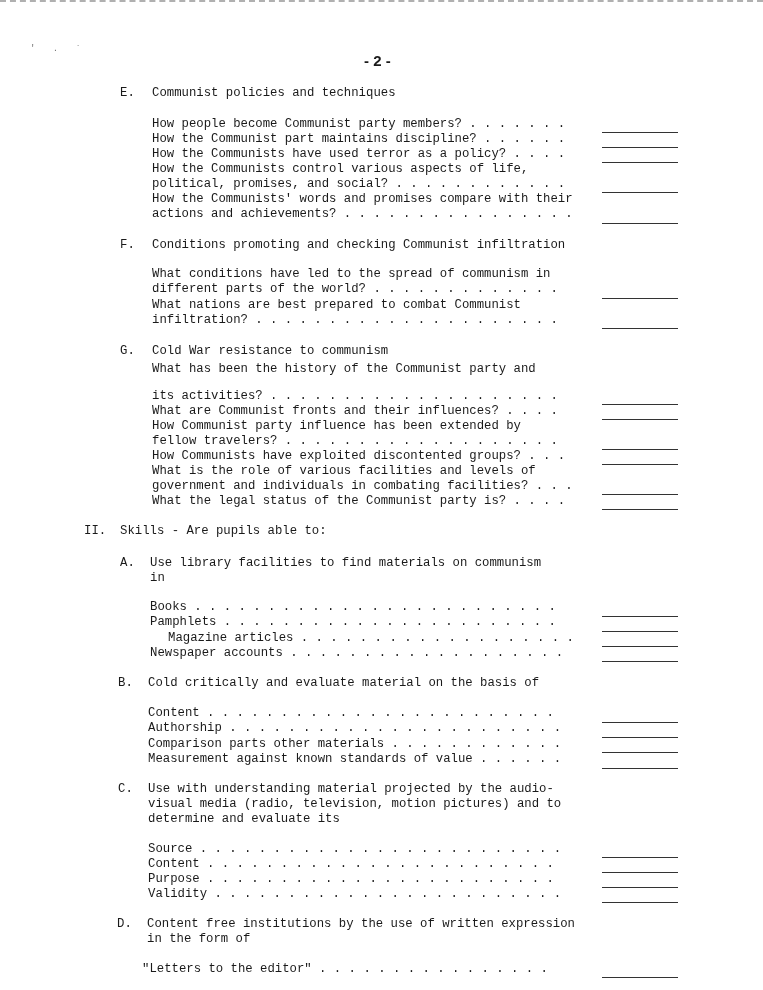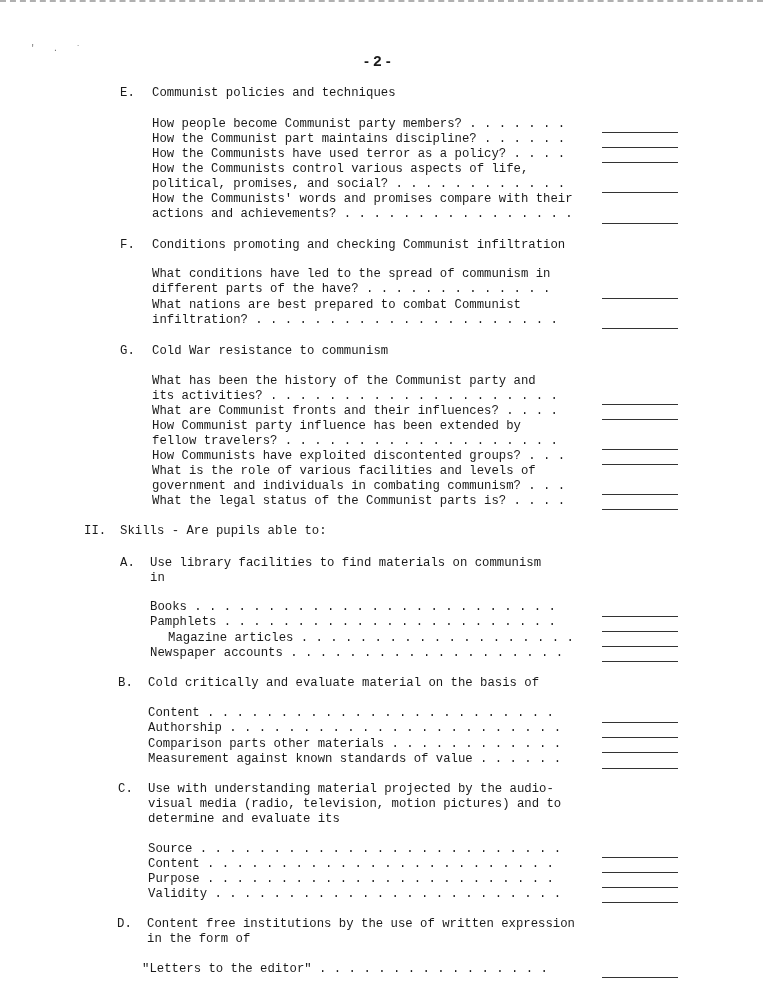--- a/index.html
+++ b/index.html
@@ -31,37 +31,37 @@
 <div class="t" style="left:152px;top:207px">actions and achievements? . . . . . . . . . . . . . . . .</div>
 <div class="blank" style="top:132px"></div>
 <div class="blank" style="top:147px"></div>
 <div class="blank" style="top:162px"></div>
 <div class="blank" style="top:192px"></div>
 <div class="blank" style="top:223px"></div>
 
 <div class="t" style="left:120px;top:238px">F.</div>
 <div class="t" style="left:152px;top:238px">Conditions promoting and checking Communist infiltration</div>
 <div class="t" style="left:152px;top:267px">What conditions have led to the spread of communism in</div>
-<div class="t" style="left:152px;top:282px">different parts of the have? . . . . . . . . . . . . .</div>
+<div class="t" style="left:152px;top:282px">different parts of the world? . . . . . . . . . . . . .</div>
 <div class="t" style="left:152px;top:298px">What nations are best prepared to combat Communist</div>
 <div class="t" style="left:152px;top:313px">infiltration? . . . . . . . . . . . . . . . . . . . . .</div>
 <div class="blank" style="top:298px"></div>
 <div class="blank" style="top:328px"></div>
 
 <div class="t" style="left:120px;top:344px">G.</div>
 <div class="t" style="left:152px;top:344px">Cold War resistance to communism</div>
-<div class="t" style="left:152px;top:374px">What has been the history of the Communist party and</div>
+<div class="t" style="left:152px;top:362px">What has been the history of the Communist party and</div>
 <div class="t" style="left:152px;top:389px">its activities? . . . . . . . . . . . . . . . . . . . .</div>
 <div class="t" style="left:152px;top:404px">What are Communist fronts and their influences? . . . .</div>
 <div class="t" style="left:152px;top:419px">How Communist party influence has been extended by</div>
 <div class="t" style="left:152px;top:434px">fellow travelers? . . . . . . . . . . . . . . . . . . .</div>
 <div class="t" style="left:152px;top:449px">How Communists have exploited discontented groups? . . .</div>
 <div class="t" style="left:152px;top:464px">What is the role of various facilities and levels of</div>
-<div class="t" style="left:152px;top:479px">government and individuals in combating communism? . . .</div>
-<div class="t" style="left:152px;top:494px">What the legal status of the Communist parts is? . . . .</div>
+<div class="t" style="left:152px;top:479px">government and individuals in combating facilities? . . .</div>
+<div class="t" style="left:152px;top:494px">What the legal status of the Communist party is? . . . .</div>
 <div class="blank" style="top:404px"></div>
 <div class="blank" style="top:419px"></div>
 <div class="blank" style="top:449px"></div>
 <div class="blank" style="top:464px"></div>
 <div class="blank" style="top:494px"></div>
 <div class="blank" style="top:509px"></div>
 
 <div class="t" style="left:84px;top:524px">II.</div>
 <div class="t" style="left:120px;top:524px">Skills - Are pupils able to:</div>
 

